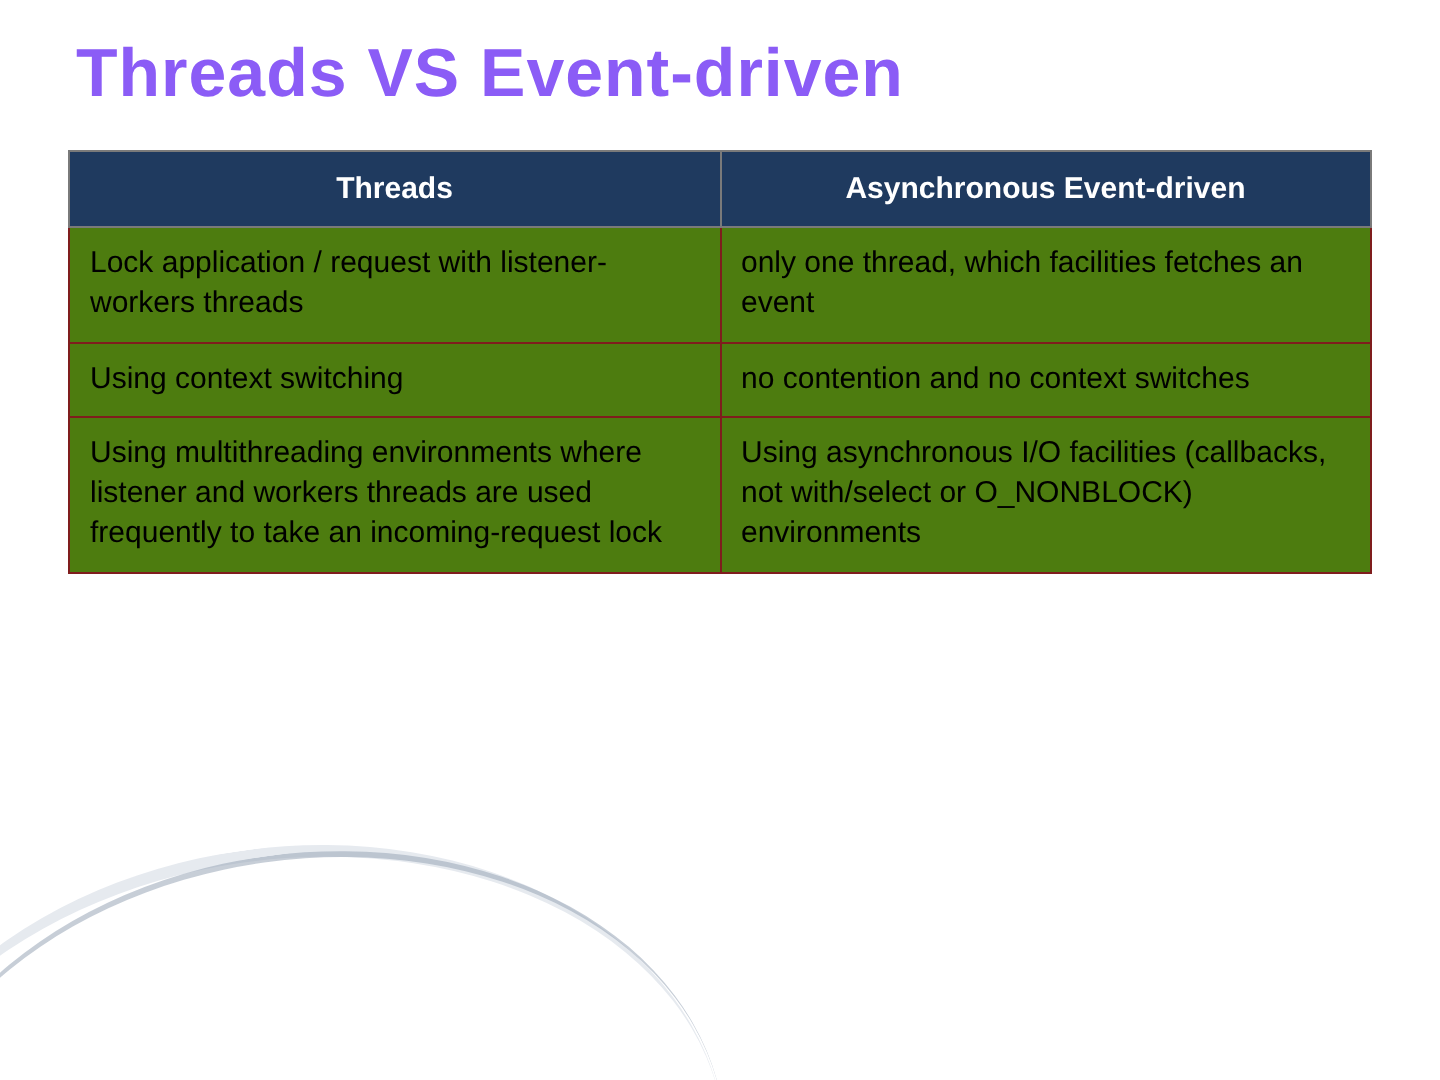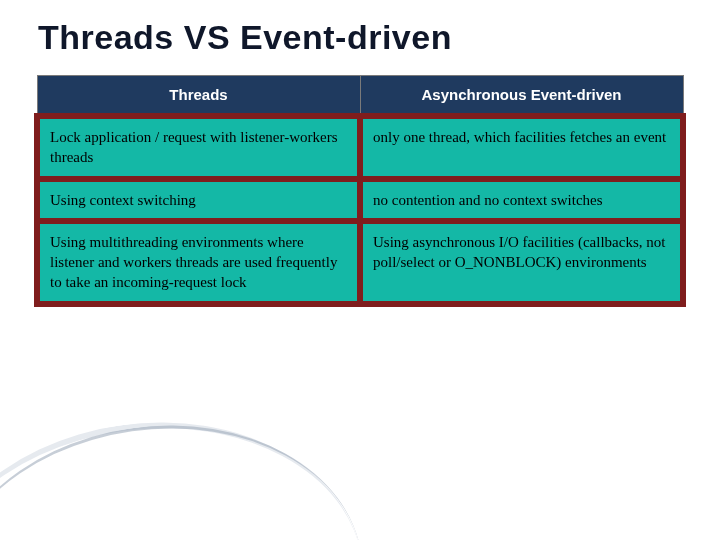--- a/index.html
+++ b/index.html
@@ -15,46 +15,45 @@
   .slide {
     width: 720px;
     height: 540px;
     position: relative;
     box-sizing: border-box;
     padding: 18px 34px 0 34px;
   }
   .title {
     font-size: 34px;
     font-weight: bold;
-    color: #0f172a;
+    color: #8b5cf6;
     margin: 0 0 18px 4px;
     letter-spacing: 0.5px;
   }
   table.cmp {
     width: 100%;
     border-collapse: collapse;
     table-layout: fixed;
     font-size: 15px;
     padding-left: 44px;
   }
   table.cmp th {
     background: #1f3a5f;
     color: #fff;
     font-weight: bold;
     text-align: center;
     padding: 10px 8px;
     border: 1px solid #7a7a7a;
   }
   table.cmp td {
-    border: 6px solid #7f1d1d;
+    border: 1px solid #7f1d1d;
     padding: 8px 10px;
     vertical-align: top;
     line-height: 1.35;
-    background: #14b8a6;
-    font-family: Liberation Serif, serif;
+    background: #4d7c0f;
   }
   
   .swoosh {
     position: absolute;
     left: -60px;
     bottom: -150px;
     width: 420px;
     height: 260px;
     border-top: 3px solid #9aa7b8;
     border-radius: 50% 50% 0 0 / 60% 60% 0 0;
@@ -93,20 +92,20 @@
       <tr>
         <td>Lock application / request with listener-workers threads</td>
         <td>only one thread, which facilities fetches an event</td>
       </tr>
       <tr>
         <td>Using context switching</td>
         <td>no contention and no context switches</td>
       </tr>
       <tr>
         <td>Using multithreading environments where listener and workers threads are used frequently to take an incoming-request lock</td>
-        <td>Using asynchronous I/O facilities (callbacks, not poll/select or O_NONBLOCK) environments</td>
+        <td>Using asynchronous I/O facilities (callbacks, not with/select or O_NONBLOCK) environments</td>
       </tr>
     </tbody>
   </table>
 
   <div class="swoosh2"></div>
   <div class="swoosh"></div>
 </div>
 
 </body></html>

